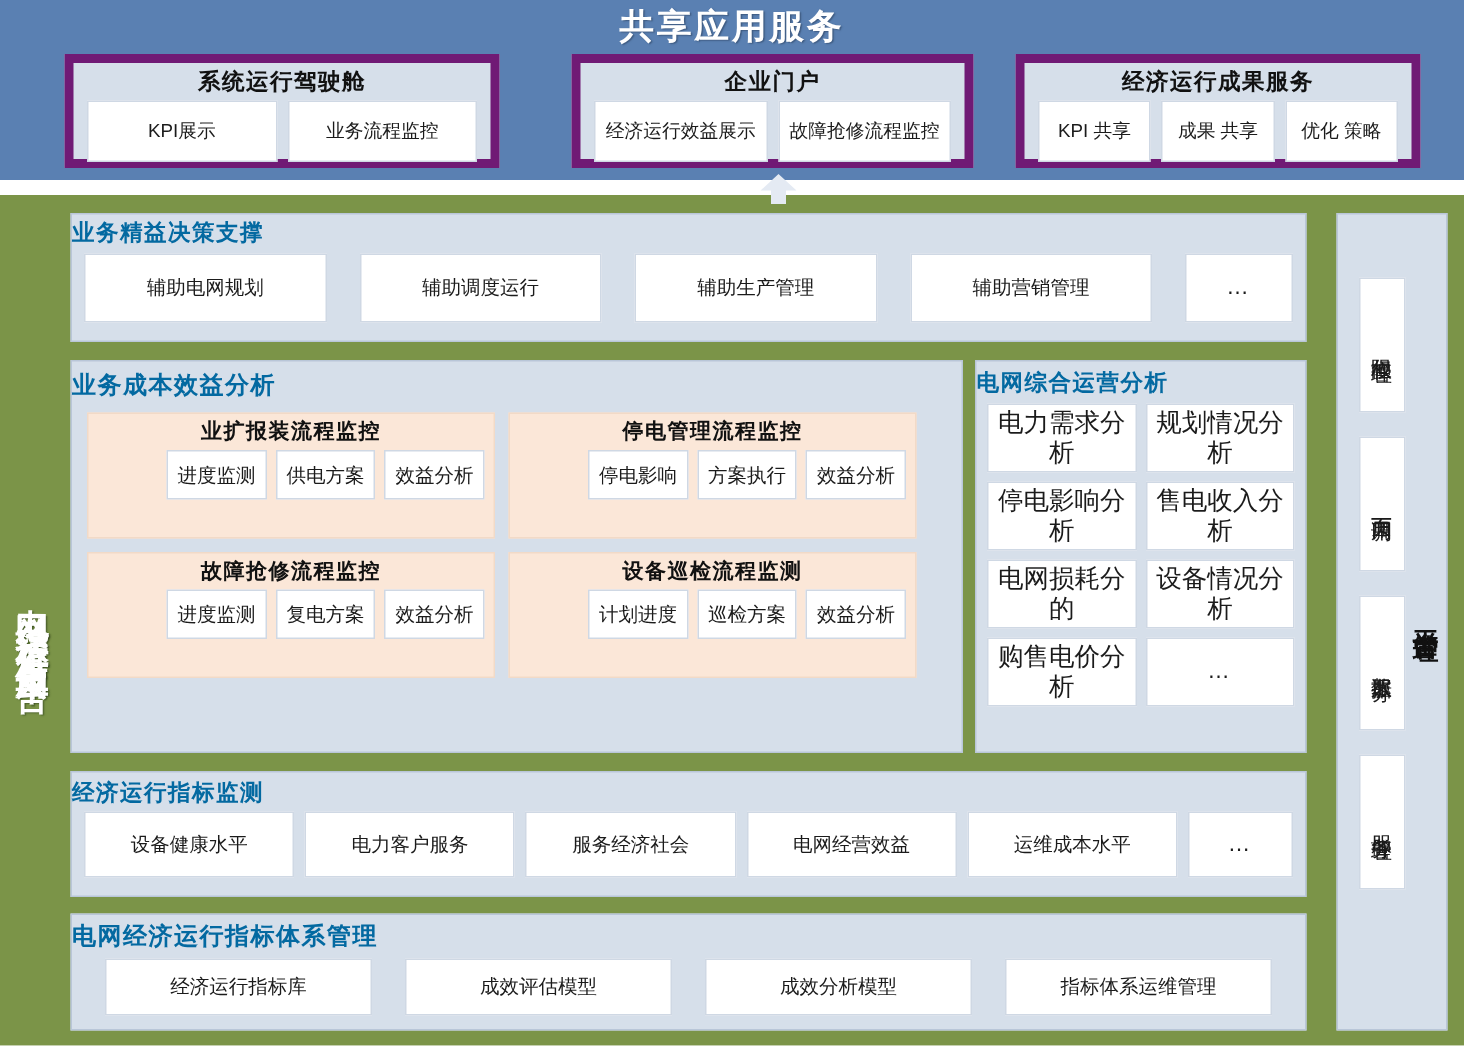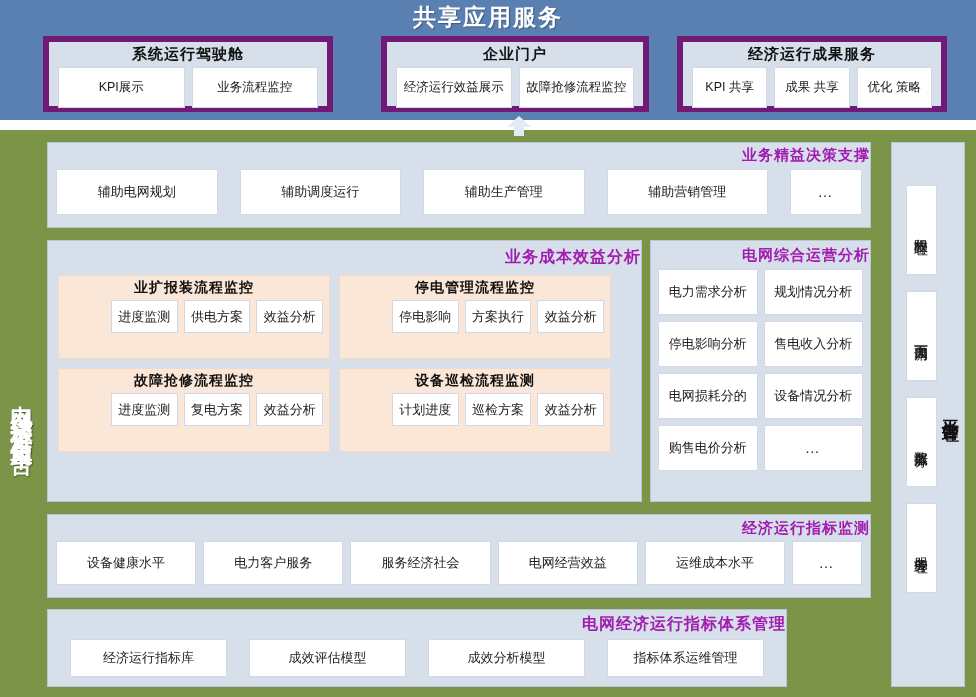--- a/index.html
+++ b/index.html
@@ -92,22 +92,22 @@
   #pm-0 { top: 42px;  height: 90px; }
   #pm-1 { top: 148px; height: 90px; }
   #pm-2 { top: 254px; height: 90px; }
   #pm-3 { top: 360px; height: 90px; }
 
   
   .panel {
     position: absolute; background: #d6dfea; border: 1px solid #b9c6d8;
   }
   .panel-title {
-    text-align: right; font-size: 15px; font-weight: bold;
-    color: #a21caf; letter-spacing: 1px;
+    text-align: left; font-size: 15px; font-weight: bold;
+    color: #0369a1; letter-spacing: 1px;
   }
   .chip {
     background: #ffffff; border: 1px solid #cfd8e4;
     display: flex; align-items: center; justify-content: center;
     text-align: center; font-size: 13px; color: #1b1b1b; line-height: 1.2;
   }
 
   
   #panel-decision { left: 47px; top: 142px; width: 824px; height: 86px; }
   #panel-decision .panel-title { padding-top: 3px; }
@@ -133,33 +133,33 @@
   .sub-card-row { display: flex; gap: 6px; padding-left: 46px; }
   .sub-card-row .chip { flex: 1 1 0; height: 33px; font-size: 13px; }
 
   
   #panel-ops { left: 650px; top: 240px; width: 221px; height: 262px; }
   #panel-ops .panel-title { padding-top: 5px; font-size: 15px; }
   .ops-grid {
     display: grid; grid-template-columns: 1fr 1fr; gap: 6px;
     padding: 4px 7px 0 7px;
   }
-  .ops-grid .chip { height: 46px; font-size: 13px; }
+  .ops-grid .chip { height: 46px; font-size: 17px; }
   .ops-grid .chip.dots { font-size: 15px; letter-spacing: 2px; }
 
   
   #panel-monitor { left: 47px; top: 514px; width: 824px; height: 84px; }
   #panel-monitor .panel-title { padding-top: 4px; }
   #panel-monitor .row { display: flex; gap: 7px; padding: 3px 8px 0 8px; }
   #panel-monitor .chip { height: 44px; }
   #panel-monitor .chip.w-l { flex: 1 1 0; }
   #panel-monitor .chip.w-s { width: 70px; flex: 0 0 70px; font-size: 15px; letter-spacing: 2px; }
 
   
-  #panel-index { left: 47px; top: 609px; width: 740px; height: 78px; }
+  #panel-index { left: 47px; top: 609px; width: 824px; height: 78px; }
   #panel-index .panel-title { padding-top: 4px; font-size: 16px; }
   #panel-index .row { display: flex; gap: 22px; padding: 4px 22px 0 22px; }
   #panel-index .chip { flex: 1 1 0; height: 38px; font-size: 13px; }
 </style>
 </head>
 <body>
 
 <div id="root">
 
   <div class="top-band">

